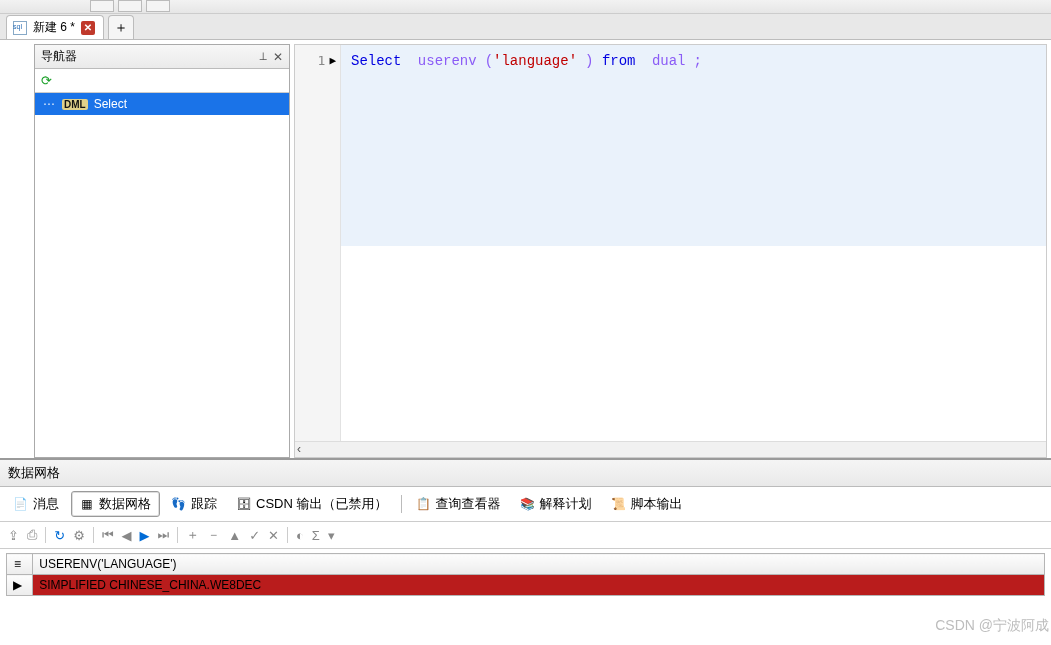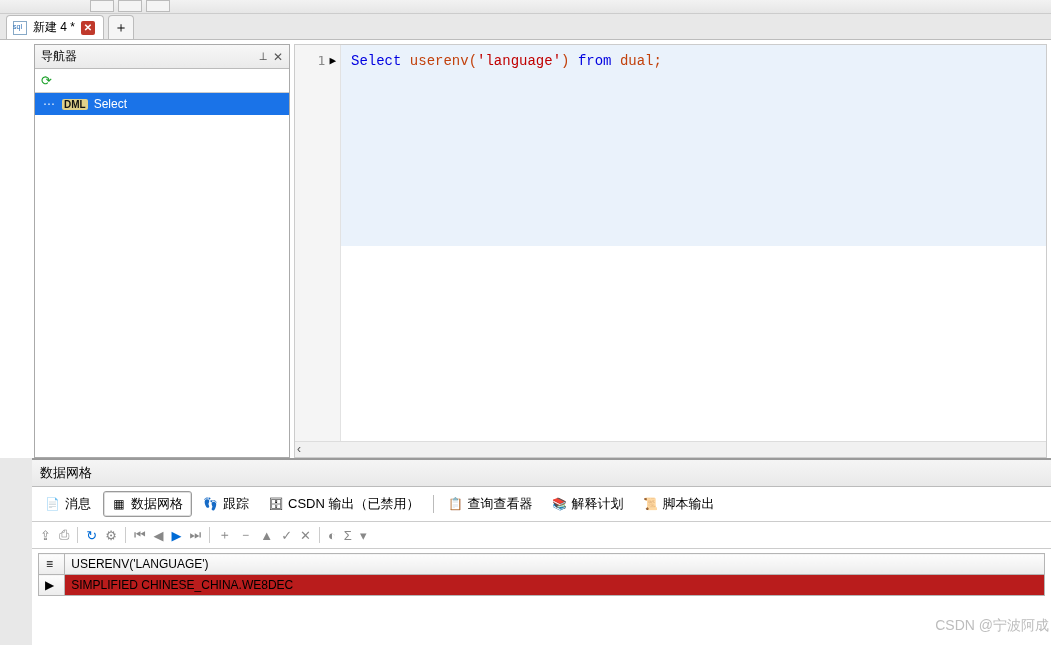--- a/index.html
+++ b/index.html
@@ -130,31 +130,31 @@
   .code{
     flex:1;padding:6px 8px 0 10px;
     font-family:Consolas,"Courier New",monospace;font-size:14px;
     background:#eaf2fb;
     white-space:pre;
     line-height:20px;
   }
   .code-rest{background:#fff;flex:1;}
   .kw{color:#0000e0;}
   .str{color:#c00000;text-align:right;}
-  .plain{color:#c2410c;}
+  .plain{color:#8b5cf6;margin-left:8px;}
   .editor-scroll{
     height:16px;background:#f1f1f1;border-top:1px solid #ddd;position:relative;
   }
   .editor-scroll .arrow{position:absolute;left:2px;top:0;color:#555;}
   
   .bottom-panel{
     border-top:2px solid #9a9a9a;
     background:#fff;
     height:187px;
-    display:flex;flex-direction:column;margin-left:32px;
+    display:flex;flex-direction:column;
   }
   .bp-title{
     background: linear-gradient(#f5f5f5,#e9e9e9);
     border-bottom:1px solid #bbb;
     padding:4px 8px;
     font-size:13px;
   }
   .bp-tabs{
     display:flex;align-items:center;gap:4px;
     padding:4px 6px;
@@ -212,21 +212,21 @@
 
 <div class="top-toolbar-strip">
   <div class="btn"></div>
   <div class="btn"></div>
   <div class="btn"></div>
 </div>
 
 <div class="tabbar">
   <div class="tab">
     <span class="doc-icon"></span>
-    <span>新建 4 *</span>
+    <span>新建 6 *</span>
     <span class="close-badge">✕</span>
   </div>
   <div class="tab-add">＋</div>
 </div>
 
 <div class="main-area">
 
   <div class="navigator">
     <div class="nav-header">
       <span>导航器</span>

